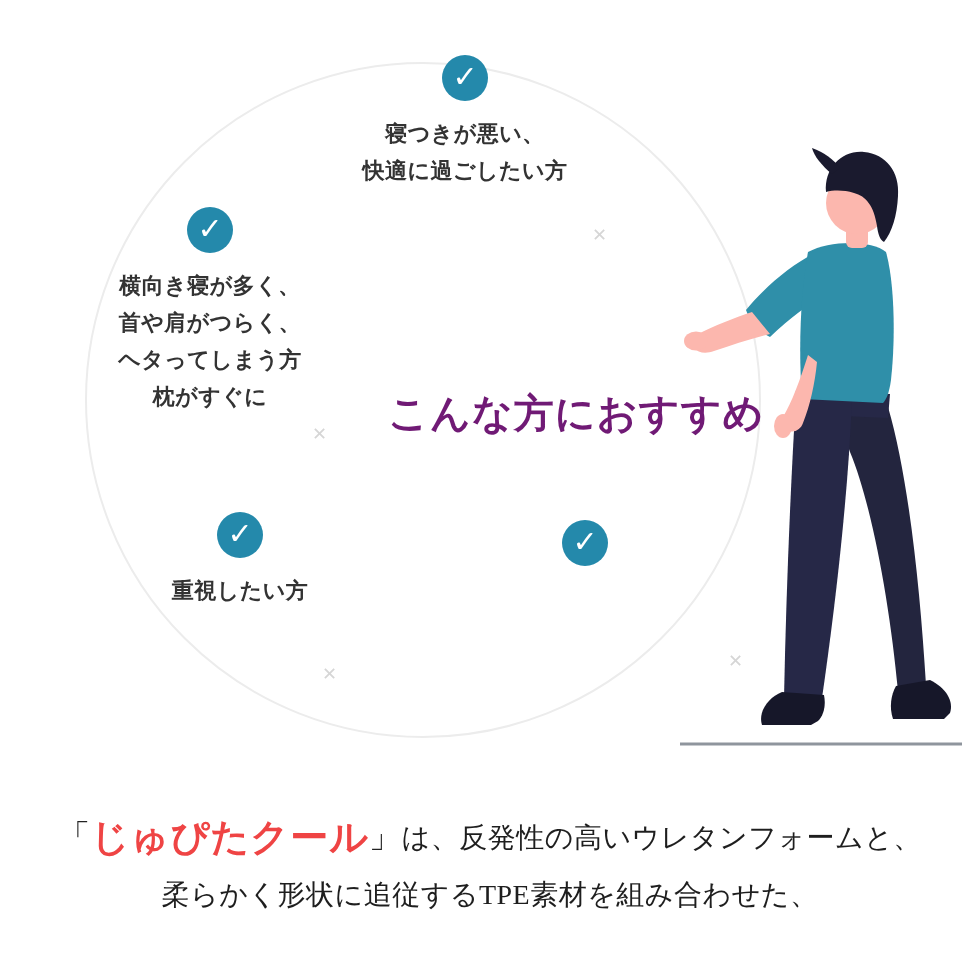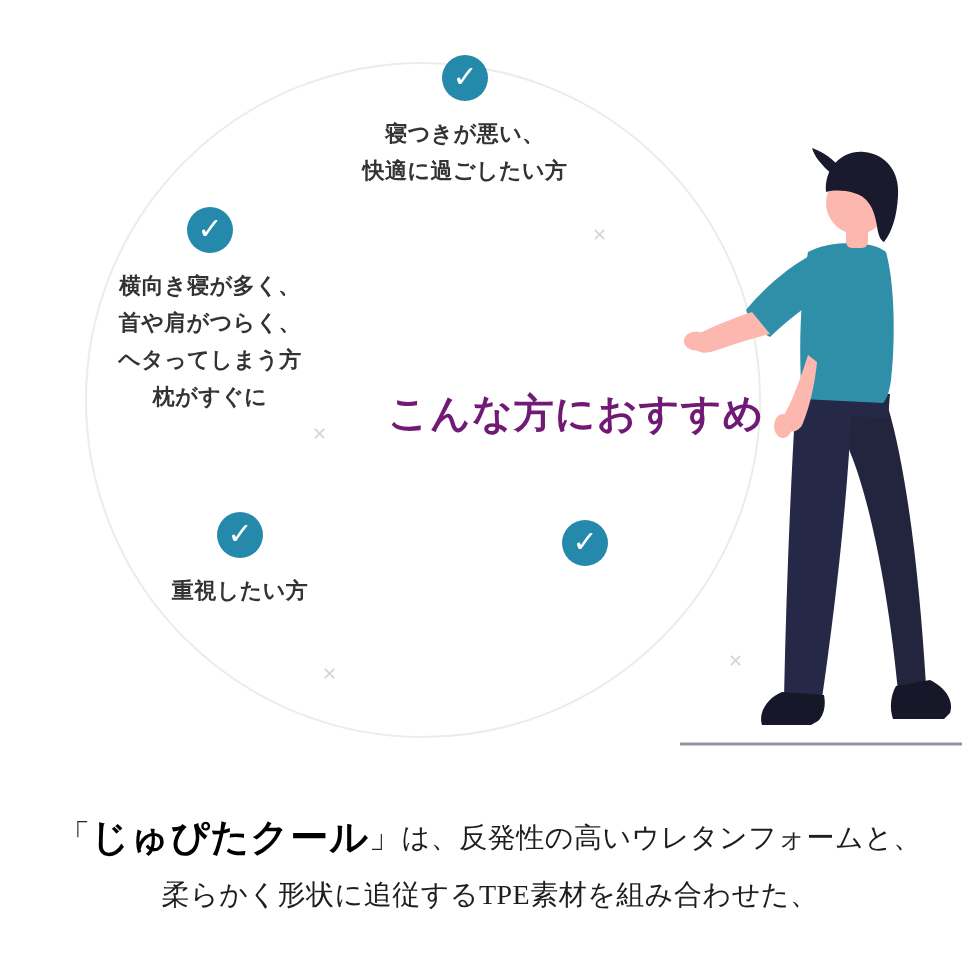--- a/index.html
+++ b/index.html
@@ -39,21 +39,21 @@
   .person{position:absolute;left:650px;top:140px;width:320px;height:620px;}
   
   .description{
     position:absolute;left:0;top:800px;width:980px;text-align:center;
     font-family:"Liberation Serif","DejaVu Serif",serif;color:#1e1e1e;
   }
   .description p{margin:10px 0;font-size:28px;line-height:1.45;letter-spacing:0.5px;}
   .q{font-size:32px;color:#222;}
   .product{
     font-family:"Liberation Sans","DejaVu Sans",sans-serif;
-    font-size:38px;font-weight:700;color:#000000;letter-spacing:1px;vertical-align:-3px;
+    font-size:38px;font-weight:700;color:#ef4444;letter-spacing:1px;vertical-align:-3px;
   }
 </style>
 </head>
 <body>
 
 <div class="canvas">
 
   <div class="big-circle"></div>
 
   <div class="check-item item-1">

